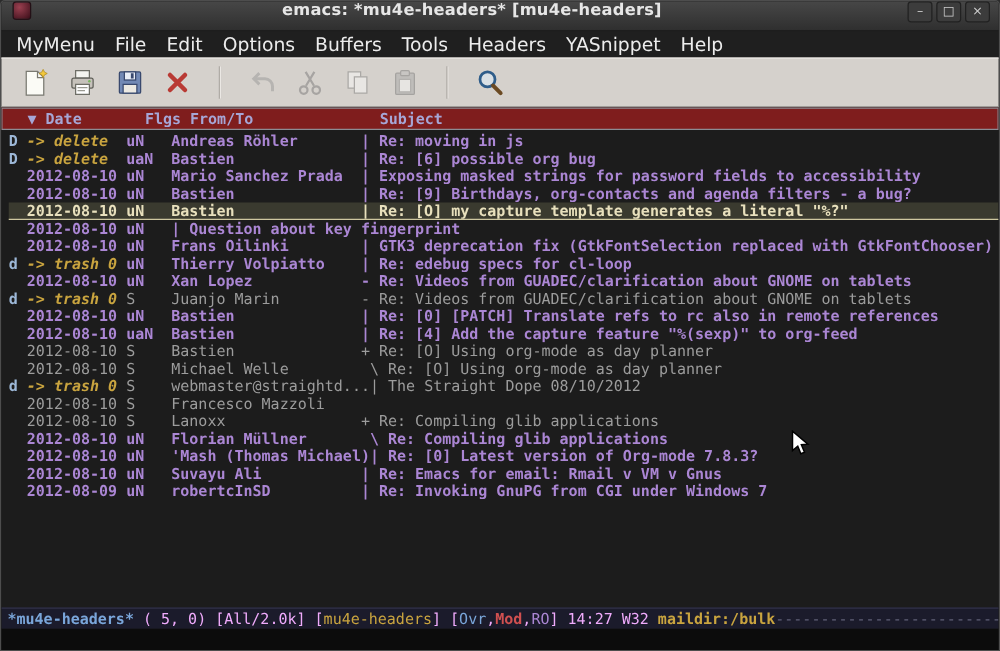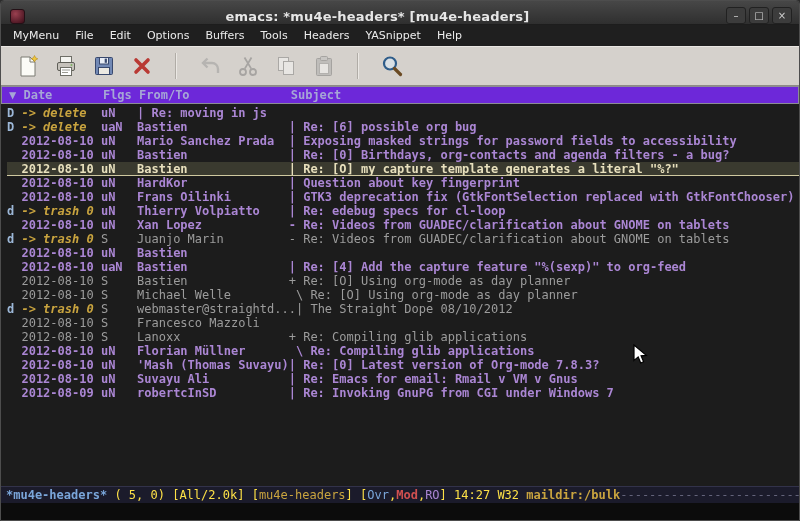--- a/index.html
+++ b/index.html
@@ -6,46 +6,46 @@
   :root{
     --unread:#ab86d4; --read:#9c9c9c; --mark-action:#c9a43f; --mark-char:#9db8d8;
     --current-text:#e8e0bd; --current-bg:#3a3a2f; --header-fg:#a6a6d6;
     --blue:#7aa6da; --orange:#c9a43f; --red:#d05050; --purple:#ab86d4;
     --buffer-bg:#1c1c1c; --modeline-bg:#1b1b2b;
   }
   body{width:800px;height:521px;overflow:hidden;background:#2b2b2b;font-family:"DejaVu Sans",sans-serif}
   .window{width:800px;height:521px;display:flex;flex-direction:column;border:1px solid #4d4d4d;
     background:var(--buffer-bg);position:relative;border-radius:4px 4px 0 0;overflow:hidden}
   
-  .titlebar{height:24px;flex:none;display:flex;align-items:flex-end;background:linear-gradient(#474747,#2f2f2f);
+  .titlebar{height:24px;flex:none;display:flex;align-items:flex-start;background:linear-gradient(#474747,#2f2f2f);
     border-bottom:1px solid #1d1d1d;padding:0 5px;color:#e6e6e6}
   .tb-icon{width:15px;height:15px;border-radius:3px;background:radial-gradient(circle at 35% 30%,#9a4050,#3a0d18);
     margin:0 4px;flex:none;border:1px solid #241016}
   .tb-title{flex:1;text-align:center;font-size:13px;font-weight:bold;letter-spacing:.2px;
     white-space:nowrap;overflow:hidden;text-overflow:ellipsis}
   .tb-buttons{display:flex;gap:3px;margin-right:2px}
   .tb-btn{width:20px;height:17px;background:#3c3c3c;border:1px solid #212121;border-radius:3px;color:#cfcfcf;
     font-size:10px;line-height:15px;text-align:center;cursor:default;font-family:"DejaVu Sans",sans-serif}
   
   .menubar{height:21px;flex:none;display:flex;align-items:center;background:#1f1f1f;color:#ececec;
-    font-size:11px;padding:0 4px;white-space:nowrap}
+    font-size:15px;padding:0 4px;white-space:nowrap}
   .menu-item{padding:2px 8px;cursor:default}
   
   .toolbar{height:40px;flex:none;display:flex;align-items:center;background:#d5d1cc;
     border-top:1px solid #e9e6e2;border-bottom:1px solid #8f8b86;padding:0 8px}
   .tool-btn{width:36px;height:32px;border:none;background:transparent;display:flex;align-items:center;
     justify-content:center;margin:0 1px;cursor:default}
   .tool-btn svg{width:24px;height:24px;display:block}
   .tool-btn.disabled svg{filter:grayscale(1) opacity(.45)}
   .tool-sep{width:2px;height:26px;margin:0 14px;background:#b0aca6;border-right:1px solid #ebe8e4;flex:none}
   
   .frame{flex:1;display:flex;flex-direction:column;background:var(--buffer-bg);
     font-family:"DejaVu Sans Mono",monospace;font-size:12px;overflow:hidden}
-  .headerline{flex:none;height:18px;line-height:16px;border:1px solid #8c8c94;background:#6d28d9;
-    color:var(--header-fg);font-weight:bold;display:flex;white-space:pre;padding-left:7px}
+  .headerline{flex:none;height:18px;line-height:16px;border:1px solid #8c8c94;background:#7f1d1d;
+    color:var(--header-fg);font-weight:bold;display:flex;white-space:pre;padding-left:20px}
   .hl-date{width:13ch;flex:none}.hl-flags{width:5ch;flex:none}.hl-from{width:21ch;flex:none}
   .buffer{flex:1;padding:2px 0 0 6px;overflow:hidden}
   .row{display:flex;height:14px;line-height:14px;white-space:pre;cursor:default}
   .row span{white-space:pre;flex:none;display:block}
   .col-mark{width:2ch;color:var(--mark-char);font-weight:bold}
   .col-date{width:11ch}
   .col-flags{width:5ch}
   .col-from{min-width:21ch}
   .col-subject{flex:1 1 auto !important;overflow:hidden}
   .row.unread .col-date,.row.unread .col-flags,.row.unread .col-from,.row.unread .col-subject{
@@ -53,21 +53,21 @@
   .row.read .col-date,.row.read .col-flags,.row.read .col-from,.row.read .col-subject{color:var(--read)}
   .row.marked .col-date{color:var(--mark-action);font-style:italic;font-weight:bold}
   .row.current{background:var(--current-bg);border-bottom:1px solid #cfc8a0}
   .row.current .col-date,.row.current .col-flags,.row.current .col-from,.row.current .col-subject{
     color:var(--current-text);font-weight:bold}
   .end-marker{color:var(--mark-action);font-style:italic;font-weight:bold;height:14px;line-height:14px;white-space:pre}
   
   .modeline{flex:none;height:17px;line-height:16px;background:var(--modeline-bg);border-top:1px solid #32324a;
     white-space:pre;overflow:hidden;padding-left:5px;font-size:12px}
   .modeline .seg{display:inline}
-  .c-default{color:#fde047}.c-dim{color:#63637a}.c-blue{color:var(--blue)}
+  .c-default{color:#f0abfc}.c-dim{color:#63637a}.c-blue{color:var(--blue)}
   .c-orange{color:var(--orange)}.c-red{color:var(--red)}.c-purple{color:var(--purple)}
   .bold{font-weight:bold}
   .echo{flex:none;height:17px;background:#0c0c0c}
   
   .cursor{position:absolute;left:632px;top:343px;pointer-events:none}
 </style>
 </head>
 <body>
 
 <div class="window">
@@ -168,20 +168,21 @@
       <span class="hl-from">From/To</span>
       <span class="hl-subject">Subject</span>
     </div>
 
     <div class="buffer">
       <div id="message-list">
           <div class="row unread marked">
     <span class="col-mark">D</span>
     <span class="col-date">-&gt; delete</span>
     <span class="col-flags">uN</span>
+    <span class="col-from">Andreas Röhler</span>
     <span class="col-subject">| Re: moving in js</span>
   </div>
           <div class="row unread marked">
     <span class="col-mark">D</span>
     <span class="col-date">-&gt; delete</span>
     <span class="col-flags">uaN</span>
     <span class="col-from">Bastien</span>
     <span class="col-subject">| Re: [6] possible org bug</span>
   </div>
           <div class="row unread">
@@ -189,34 +190,33 @@
     <span class="col-date">2012-08-10</span>
     <span class="col-flags">uN</span>
     <span class="col-from">Mario Sanchez Prada</span>
     <span class="col-subject">| Exposing masked strings for password fields to accessibility</span>
   </div>
           <div class="row unread">
     <span class="col-mark"></span>
     <span class="col-date">2012-08-10</span>
     <span class="col-flags">uN</span>
     <span class="col-from">Bastien</span>
-    <span class="col-subject">| Re: [0] Birthdays, org-contacts and agenda filters - a bug?</span>
+    <span class="col-subject">| Re: [9] Birthdays, org-contacts and agenda filters - a bug?</span>
   </div>
           <div class="row unread current">
     <span class="col-mark"></span>
     <span class="col-date">2012-08-10</span>
     <span class="col-flags">uN</span>
     <span class="col-from">Bastien</span>
     <span class="col-subject">| Re: [O] my capture template generates a literal "%?"</span>
   </div>
           <div class="row unread">
     <span class="col-mark"></span>
     <span class="col-date">2012-08-10</span>
     <span class="col-flags">uN</span>
-    <span class="col-from">HardKor</span>
     <span class="col-subject">| Question about key fingerprint</span>
   </div>
           <div class="row unread">
     <span class="col-mark"></span>
     <span class="col-date">2012-08-10</span>
     <span class="col-flags">uN</span>
     <span class="col-from">Frans Oilinki</span>
     <span class="col-subject">| GTK3 deprecation fix (GtkFontSelection replaced with GtkFontChooser)</span>
   </div>
           <div class="row unread marked">
@@ -238,20 +238,21 @@
     <span class="col-date">-&gt; trash 0</span>
     <span class="col-flags">S</span>
     <span class="col-from">Juanjo Marin</span>
     <span class="col-subject">- Re: Videos from GUADEC/clarification about GNOME on tablets</span>
   </div>
           <div class="row unread">
     <span class="col-mark"></span>
     <span class="col-date">2012-08-10</span>
     <span class="col-flags">uN</span>
     <span class="col-from">Bastien</span>
+    <span class="col-subject">| Re: [0] [PATCH] Translate refs to rc also in remote references</span>
   </div>
           <div class="row unread">
     <span class="col-mark"></span>
     <span class="col-date">2012-08-10</span>
     <span class="col-flags">uaN</span>
     <span class="col-from">Bastien</span>
     <span class="col-subject">| Re: [4] Add the capture feature "%(sexp)" to org-feed</span>
   </div>
           <div class="row read">
     <span class="col-mark"></span>
@@ -291,21 +292,21 @@
     <span class="col-mark"></span>
     <span class="col-date">2012-08-10</span>
     <span class="col-flags">uN</span>
     <span class="col-from">Florian Müllner</span>
     <span class="col-subject"> \ Re: Compiling glib applications</span>
   </div>
           <div class="row unread">
     <span class="col-mark"></span>
     <span class="col-date">2012-08-10</span>
     <span class="col-flags">uN</span>
-    <span class="col-from">'Mash (Thomas Suvayu)</span>
+    <span class="col-from">'Mash (Thomas Michael)</span>
     <span class="col-subject">| Re: [0] Latest version of Org-mode 7.8.3?</span>
   </div>
           <div class="row unread">
     <span class="col-mark"></span>
     <span class="col-date">2012-08-10</span>
     <span class="col-flags">uN</span>
     <span class="col-from">Suvayu Ali</span>
     <span class="col-subject">| Re: Emacs for email: Rmail v VM v Gnus</span>
   </div>
           <div class="row unread">

